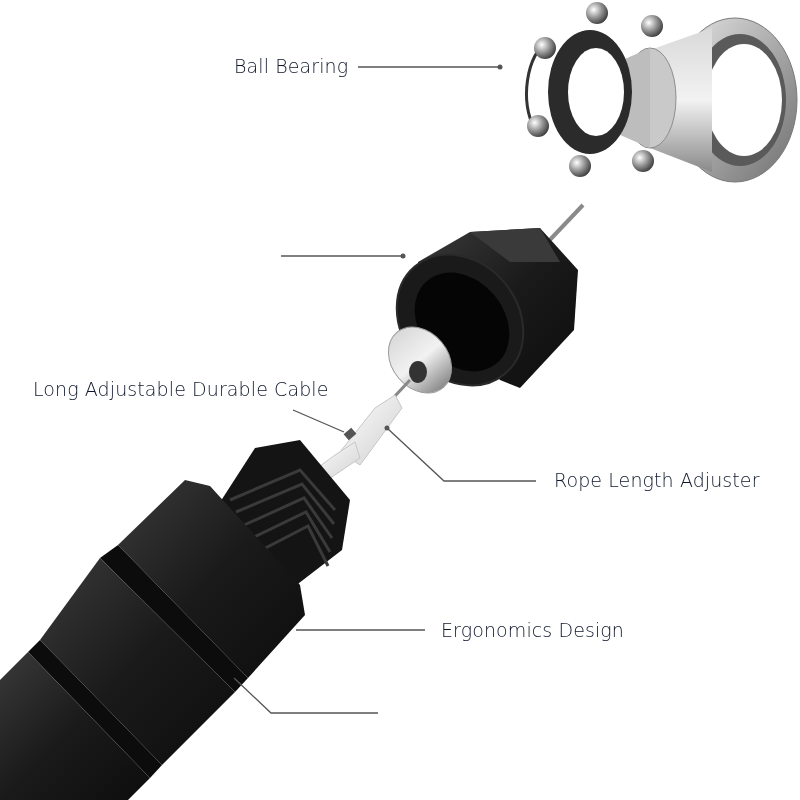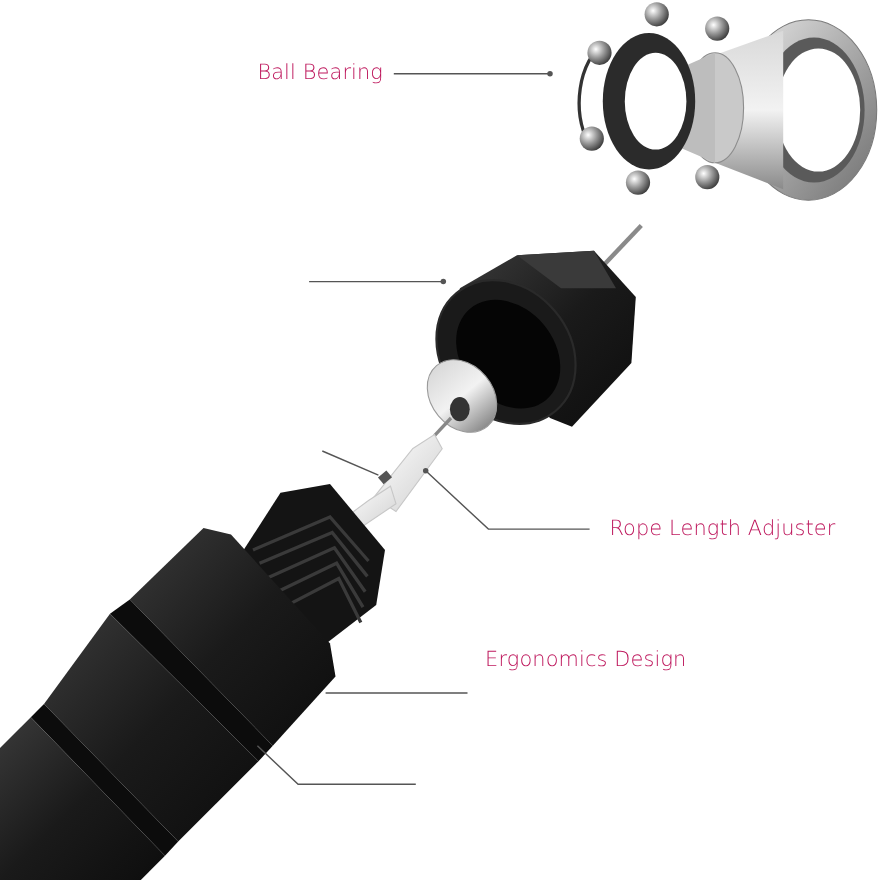--- a/index.html
+++ b/index.html
@@ -1,18 +1,18 @@
 <!DOCTYPE html>
 <html><head>
 <meta charset="utf-8">
 <style>
   html, body { margin:0; padding:0; }
   body { width:800px; height:800px; background:#ffffff; position:relative; overflow:hidden; font-family:"DejaVu Sans", sans-serif; }
   #stage { position:absolute; left:0; top:0; width:800px; height:800px; }
-  .label { position:absolute; font-size:19px; color:#be185d; white-space:nowrap; letter-spacing:0.1px; font-family:"DejaVu Sans", sans-serif; font-weight:300; }
+  .label { position:absolute; font-size:19px; color:#0f172a; white-space:nowrap; letter-spacing:0.1px; font-family:"DejaVu Sans", sans-serif; font-weight:300; }
   svg { position:absolute; left:0; top:0; }
 </style>
 </head>
 <body>
 
 <div id="stage">
 
 <svg width="800" height="800" viewBox="0 0 800 800">
   <defs>
     <linearGradient id="metal" x1="0" y1="0" x2="1" y2="1">
@@ -116,16 +116,17 @@
     <polyline points="234,678 271,713 378,713"></polyline>
   </g>
   <g fill="#555555">
     <circle cx="500" cy="67" r="2.5"></circle>
     <circle cx="403" cy="256" r="2.5"></circle>
     <circle cx="387" cy="428" r="2.5"></circle>
   </g>
 </svg>
 
 <div class="label" style="left:234px; top:55px;">Ball Bearing</div>
+<div class="label" style="left:33px; top:378px;">Long Adjustable Durable Cable</div>
 <div class="label" style="left:554px; top:469px;">Rope Length Adjuster</div>
-<div class="label" style="left:441px; top:588px;">Ergonomics Design</div>
+<div class="label" style="left:441px; top:619px;">Ergonomics Design</div>
 
 </div>
 
 </body></html>

